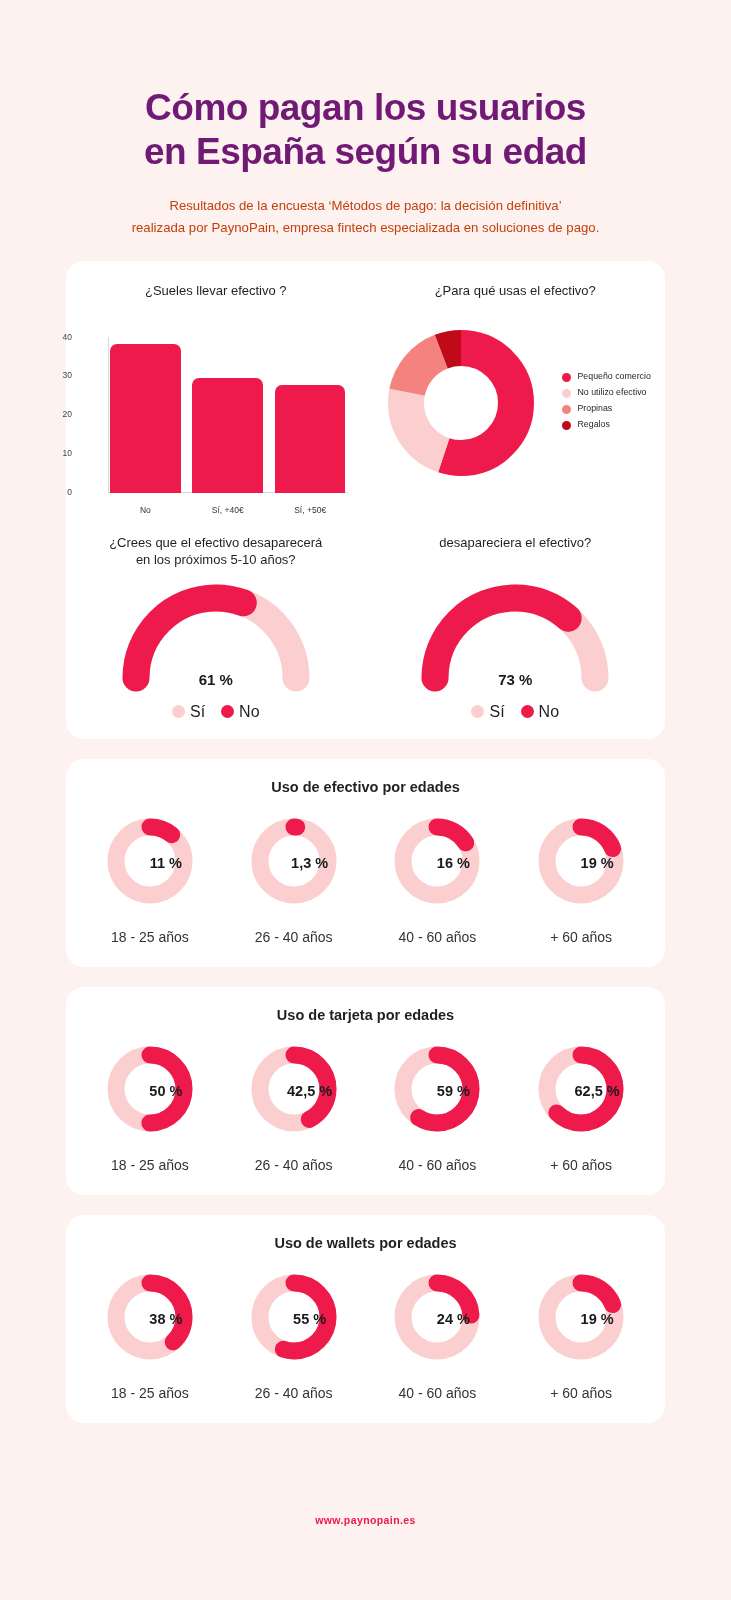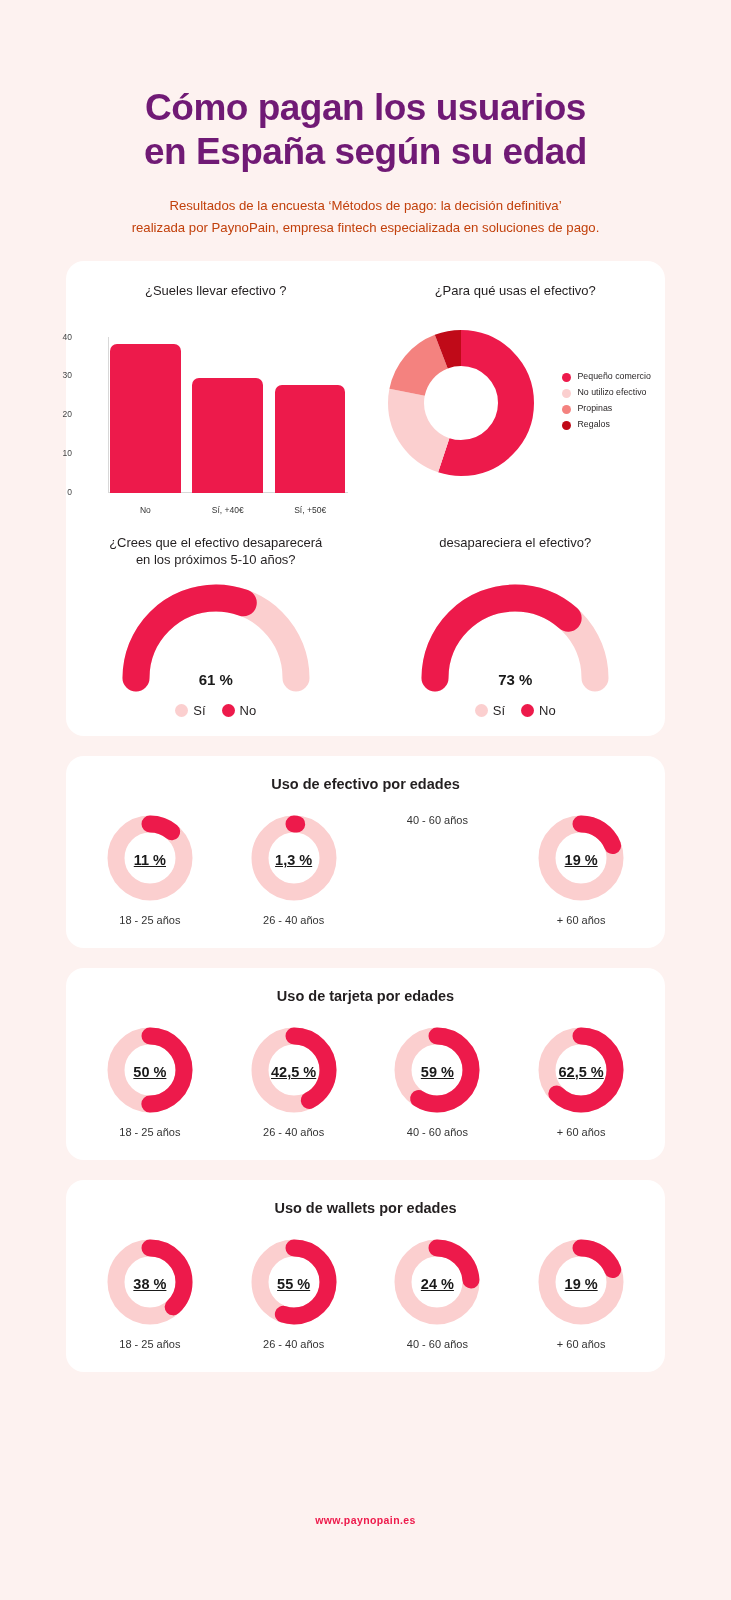--- a/index.html
+++ b/index.html
@@ -77,35 +77,35 @@
   .leg-txt { font-size:8.8px; color:#231f20; line-height:1.25; }
 
   
   .gauge-holder { display:flex; justify-content:center; margin-top:4px; }
   .gauge-pct {
     position:absolute; left:0; right:0; text-align:center;
     font-size:15px; font-weight:bold; color:#1a1a1a;margin-top:16px;
   }
   .gauge-legend {
     display:flex; justify-content:center; align-items:flex-end;
-    gap:16px; margin-top:10px; font-size:13px;
+    gap:16px; margin-top:10px; font-size:16px;
   }
   .gl-item { display:flex; align-items:center; gap:5px; }
   .gl-dot { width:13px; height:13px; border-radius:50%; }
 
   
   .rings { display:flex; justify-content:space-around; margin-top:18px; padding:0 12px; }
   .ring-cell { text-align:center; width:25%; }
   .ring-wrap { position:relative; display:inline-block; }
   .ring-val {
-    position:absolute; left:0; top:0; width:100%; height:100%;
+    position:absolute; left:16px; top:0; width:100%; height:100%;
     display:flex; align-items:center; justify-content:center;
-    font-size:14.5px; font-weight:bold; color:#1a1a1a;text-decoration:underline;
-  }
-  .ring-label { margin-top:4px; font-size:11px; color:#333; }
+    font-size:14.5px; font-weight:bold; color:#1a1a1a;
+  }
+  .ring-label { margin-top:16px; font-size:14px; color:#333; }
 
   
   .footer {
     position:absolute; left:0; right:0; bottom:74px;
     text-align:center; font-size:10.5px; font-weight:bold;
     color:#ED1A4B; letter-spacing:0.4px;
   }
 </style>
 </head>
 <body>
@@ -270,20 +270,29 @@
               <circle r="34" fill="none" stroke="#FBCFCF" stroke-width="17"></circle>
               <circle r="34" fill="none" stroke="#ED1A4B" stroke-width="17" stroke-linecap="round" stroke-dasharray="2.78 210.84"></circle>
             </g>
           </svg>
           <div class="ring-val">1,3 %</div>
         </div>
         <div class="ring-label">26 - 40 años</div>
       </div>
 
       <div class="ring-cell">
+        <div class="ring-wrap">
+          <svg width="96" height="96" viewBox="0 0 96 96">
+            <g transform="translate(48,48) rotate(-90)">
+              <circle r="34" fill="none" stroke="#FBCFCF" stroke-width="17"></circle>
+              <circle r="34" fill="none" stroke="#ED1A4B" stroke-width="17" stroke-linecap="round" stroke-dasharray="34.18 179.44"></circle>
+            </g>
+          </svg>
+          <div class="ring-val">16 %</div>
+        </div>
         <div class="ring-label">40 - 60 años</div>
       </div>
 
       <div class="ring-cell">
         <div class="ring-wrap">
           <svg width="96" height="96" viewBox="0 0 96 96">
             <g transform="translate(48,48) rotate(-90)">
               <circle r="34" fill="none" stroke="#FBCFCF" stroke-width="17"></circle>
               <circle r="34" fill="none" stroke="#ED1A4B" stroke-width="17" stroke-linecap="round" stroke-dasharray="40.59 173.03"></circle>
             </g>

